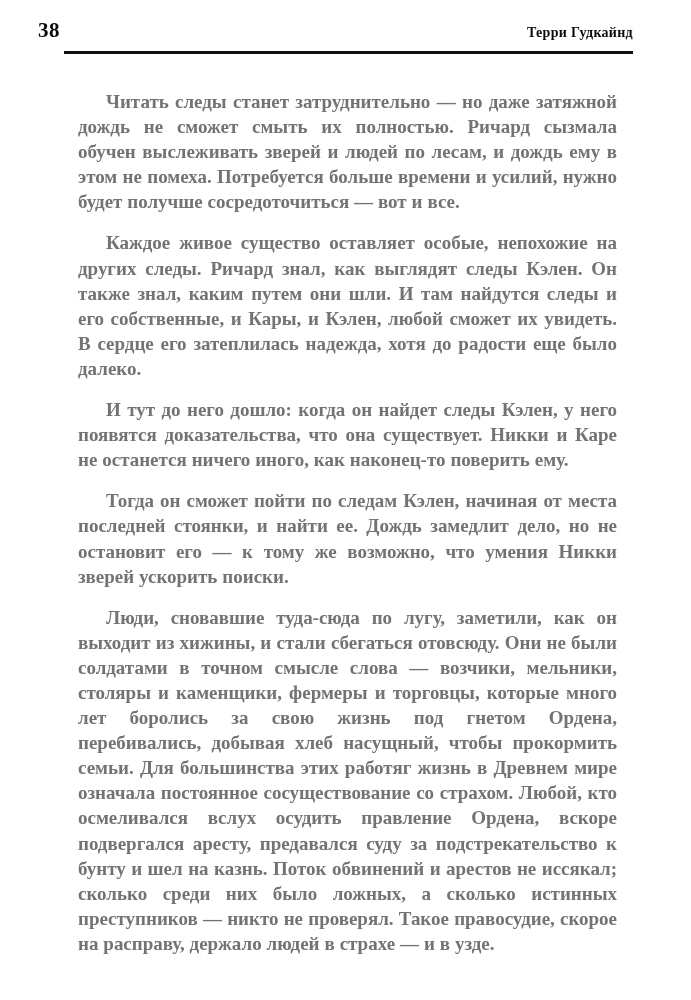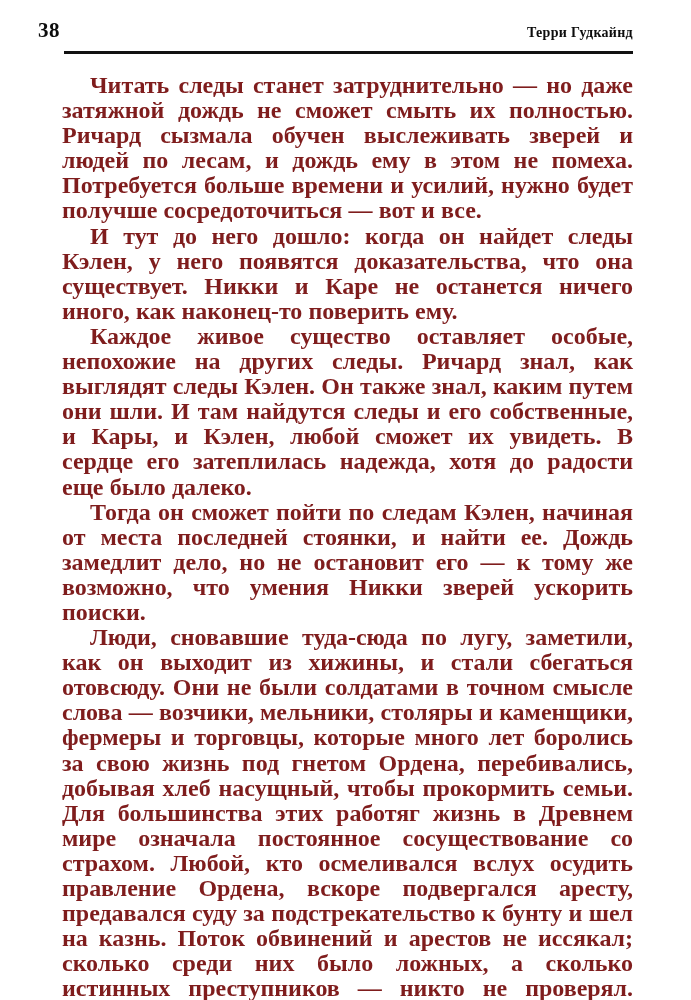--- a/index.html
+++ b/index.html
@@ -60,30 +60,30 @@
   }
 
   
   .textblock {
     position: absolute;
     left: 62px;
     top: 73px;
     width: 571px;
   }
   .para {
-    margin: 0;
+    margin: 16px;
     text-indent: 28px;
     text-align: justify;
     text-justify: inter-word;
-    font-size: 24px;
+    font-size: 19px;
     line-height: 25.1px;
     font-weight: 600;
     letter-spacing: -0.02px;
     word-spacing: 0.2px;
-    color: #7f1d1d;
+    color: #737373;
     hyphens: manual;
   }
   
   .para, .folio, .author {
     text-rendering: optimizeLegibility;
   }
 </style>
 </head>
 <body>
 
@@ -91,19 +91,19 @@
 
   <div class="running-head">
     <span class="folio">38</span>
     <span class="author">Терри Гудкайнд</span>
   </div>
 
   <div class="head-rule"></div>
 
   <div class="textblock">
     <p class="para">Читать следы станет затруднительно — но даже затяжной дождь не сможет смыть их полностью. Ричард сызмала обучен выслеживать зверей и людей по лесам, и дождь ему в этом не помеха. Потребуется больше времени и усилий, нужно будет получше сосредоточиться — вот и все.</p>
+    <p class="para">Каждое живое существо оставляет особые, непохожие на других следы. Ричард знал, как выглядят следы Кэлен. Он также знал, каким путем они шли. И там найдутся следы и его собственные, и Кары, и Кэлен, любой сможет их увидеть. В сердце его затеплилась надежда, хотя до радости еще было далеко.</p>
     <p class="para">И тут до него дошло: когда он найдет следы Кэлен, у него появятся доказательства, что она существует. Никки и Каре не останется ничего иного, как наконец-то поверить ему.</p>
-    <p class="para">Каждое живое существо оставляет особые, непохожие на других следы. Ричард знал, как выглядят следы Кэлен. Он также знал, каким путем они шли. И там найдутся следы и его собственные, и Кары, и Кэлен, любой сможет их увидеть. В сердце его затеплилась надежда, хотя до радости еще было далеко.</p>
     <p class="para">Тогда он сможет пойти по следам Кэлен, начиная от места последней стоянки, и найти ее. Дождь замедлит дело, но не остановит его — к тому же возможно, что умения Никки зверей ускорить поиски.</p>
     <p class="para">Люди, сновавшие туда-сюда по лугу, заметили, как он выходит из хижины, и стали сбегаться отовсюду. Они не были солдатами в точном смысле слова — возчики, мельники, столяры и каменщики, фермеры и торговцы, которые много лет боролись за свою жизнь под гнетом Ордена, перебивались, добывая хлеб насущный, чтобы прокормить семьи. Для большинства этих работяг жизнь в Древнем мире означала постоянное сосуществование со страхом. Любой, кто осмеливался вслух осудить правление Ордена, вскоре подвергался аресту, предавался суду за подстрекательство к бунту и шел на казнь. Поток обвинений и арестов не иссякал; сколько среди них было ложных, а сколько истинных преступников — никто не проверял. Такое правосудие, скорое на расправу, держало людей в страхе — и в узде.</p>
   </div>
 
 </div>
 
 </body></html>

